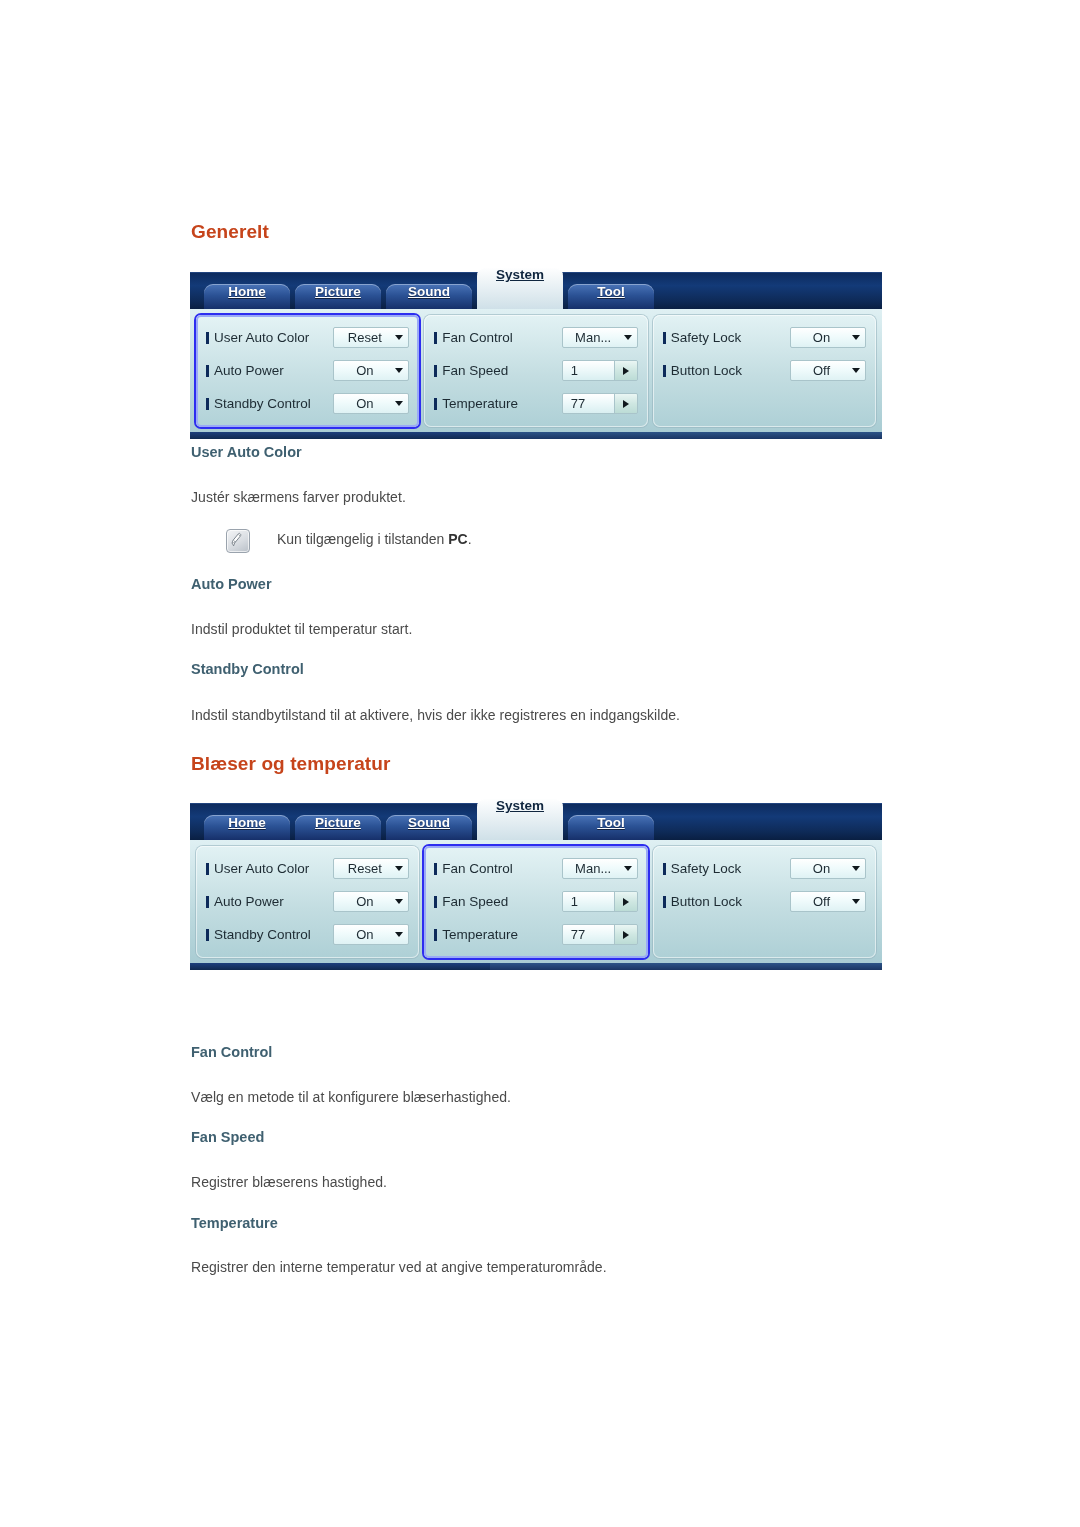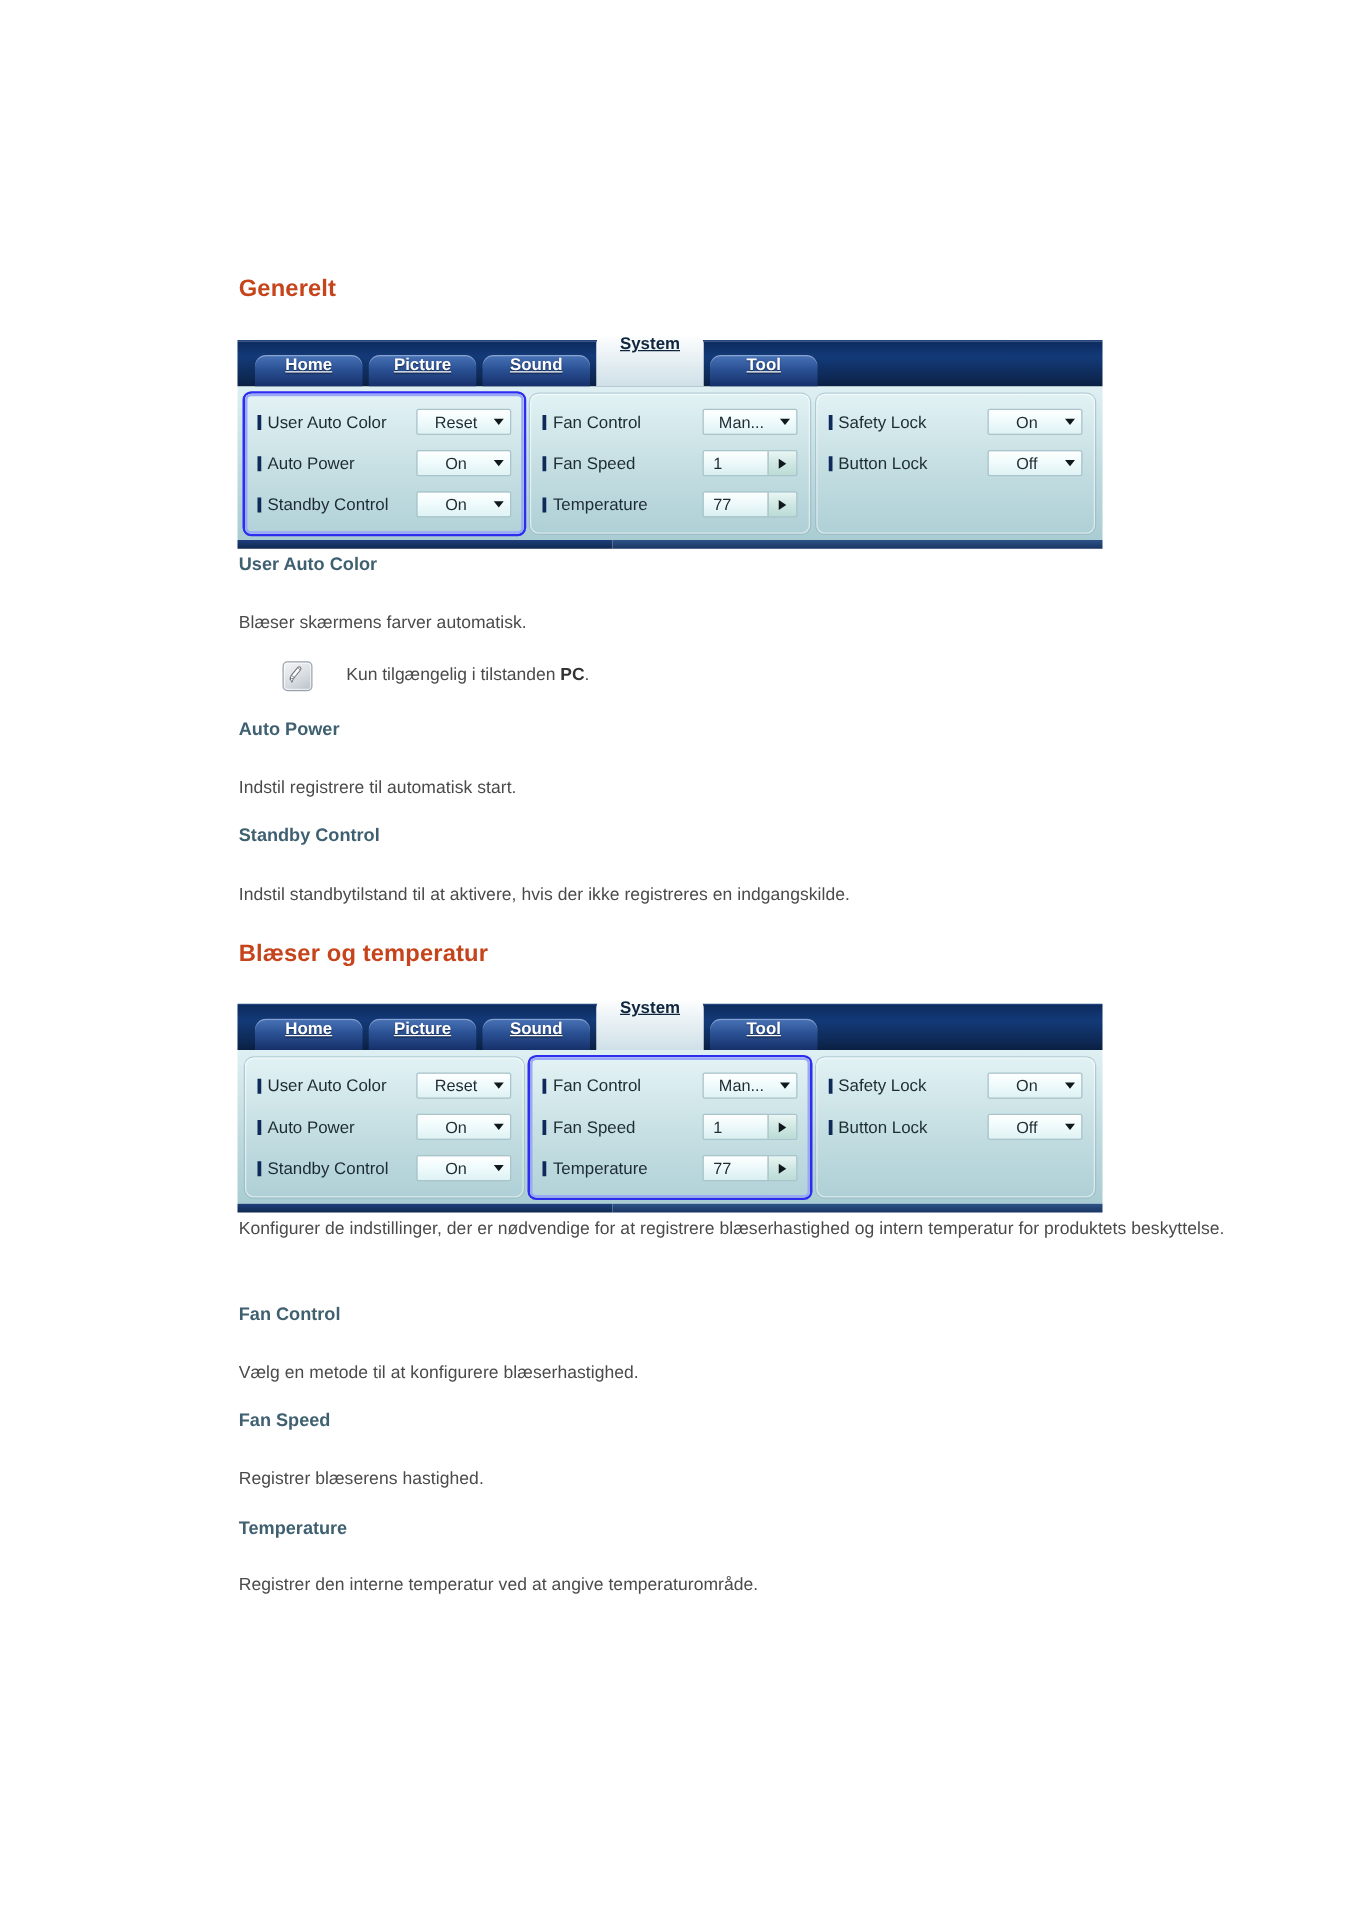--- a/index.html
+++ b/index.html
@@ -360,38 +360,38 @@
           </div>
         </div>
       </div>
       <div class="osd-footer">
         <div class="ff-left"></div>
         <div class="ff-right"></div>
       </div>
     </div>
 
   <div class="sub-heading" style="top:444px;">User Auto Color</div>
-  <div class="body-text" style="top:483px;">Blæser skærmens farver automatisk.</div>
+  <div class="body-text" style="top:483px;">Justér skærmens farver produktet.</div>
 
   <div class="note-row" style="top:528px;padding-left:35px;">
     <span class="note-icon">
       <svg width="16" height="16" viewBox="0 0 16 16">
         <path d="M11.2 1.8 C11.9 2.4 12.0 3.3 11.4 4.0 L6.3 10.2 C6.0 10.6 5.6 10.8 5.1 10.9 L3.0 11.3 L3.6 9.2 C3.7 8.8 3.9 8.4 4.2 8.1 L9.3 1.9 C9.9 1.2 10.6 1.2 11.2 1.8 Z" fill="#ffffff" stroke="#6c757e" stroke-width="0.85" stroke-linejoin="round"></path>
         <path d="M4.6 8.6 L6.9 10.4" stroke="#6c757e" stroke-width="0.7"></path>
         <path d="M3.2 11.2 L4.6 13.9 L5.6 11.0" fill="#ffffff" stroke="#6c757e" stroke-width="0.8" stroke-linejoin="round"></path>
         <path d="M9.6 2.6 L11.0 3.8" stroke="#6c757e" stroke-width="0.7"></path>
       </svg>
     </span>
     <span class="note-text">
       <span>Kun tilgængelig i tilstanden </span><b>PC</b><span>.</span>
     </span>
   </div>
 
   <div class="sub-heading" style="top:576px;">Auto Power</div>
-  <div class="body-text" style="top:615px;">Indstil registrere til automatisk start.</div>
+  <div class="body-text" style="top:615px;">Indstil produktet til temperatur start.</div>
 
   <div class="sub-heading" style="top:661px;">Standby Control</div>
   <div class="body-text" style="top:701px;">Indstil standbytilstand til at aktivere, hvis der ikke registreres en indgangskilde.</div>
 
   <div class="section-heading" style="top:753px;">Blæser og temperatur</div>
 
   <div class="osd" id="osd-2" style="top:803px;">
       <div class="osd-tabbar">
         <div class="tab">
           <span>Home</span>
@@ -500,21 +500,20 @@
             </div>
           </div>
         </div>
       </div>
       <div class="osd-footer">
         <div class="ff-left"></div>
         <div class="ff-right"></div>
       </div>
     </div>
 
-  <div class="body-text wide" style="top:968px;">Konfigurer de indstillinger, der er nødvendige for at registrere blæserhastighed og intern temperatur for produktets beskyttelse.</div>
 
   <div class="sub-heading" style="top:1044px;">Fan Control</div>
   <div class="body-text" style="top:1083px;">Vælg en metode til at konfigurere blæserhastighed.</div>
 
   <div class="sub-heading" style="top:1129px;">Fan Speed</div>
   <div class="body-text" style="top:1168px;">Registrer blæserens hastighed.</div>
 
   <div class="sub-heading" style="top:1215px;">Temperature</div>
   <div class="body-text" style="top:1253px;">Registrer den interne temperatur ved at angive temperaturområde.</div>
 

